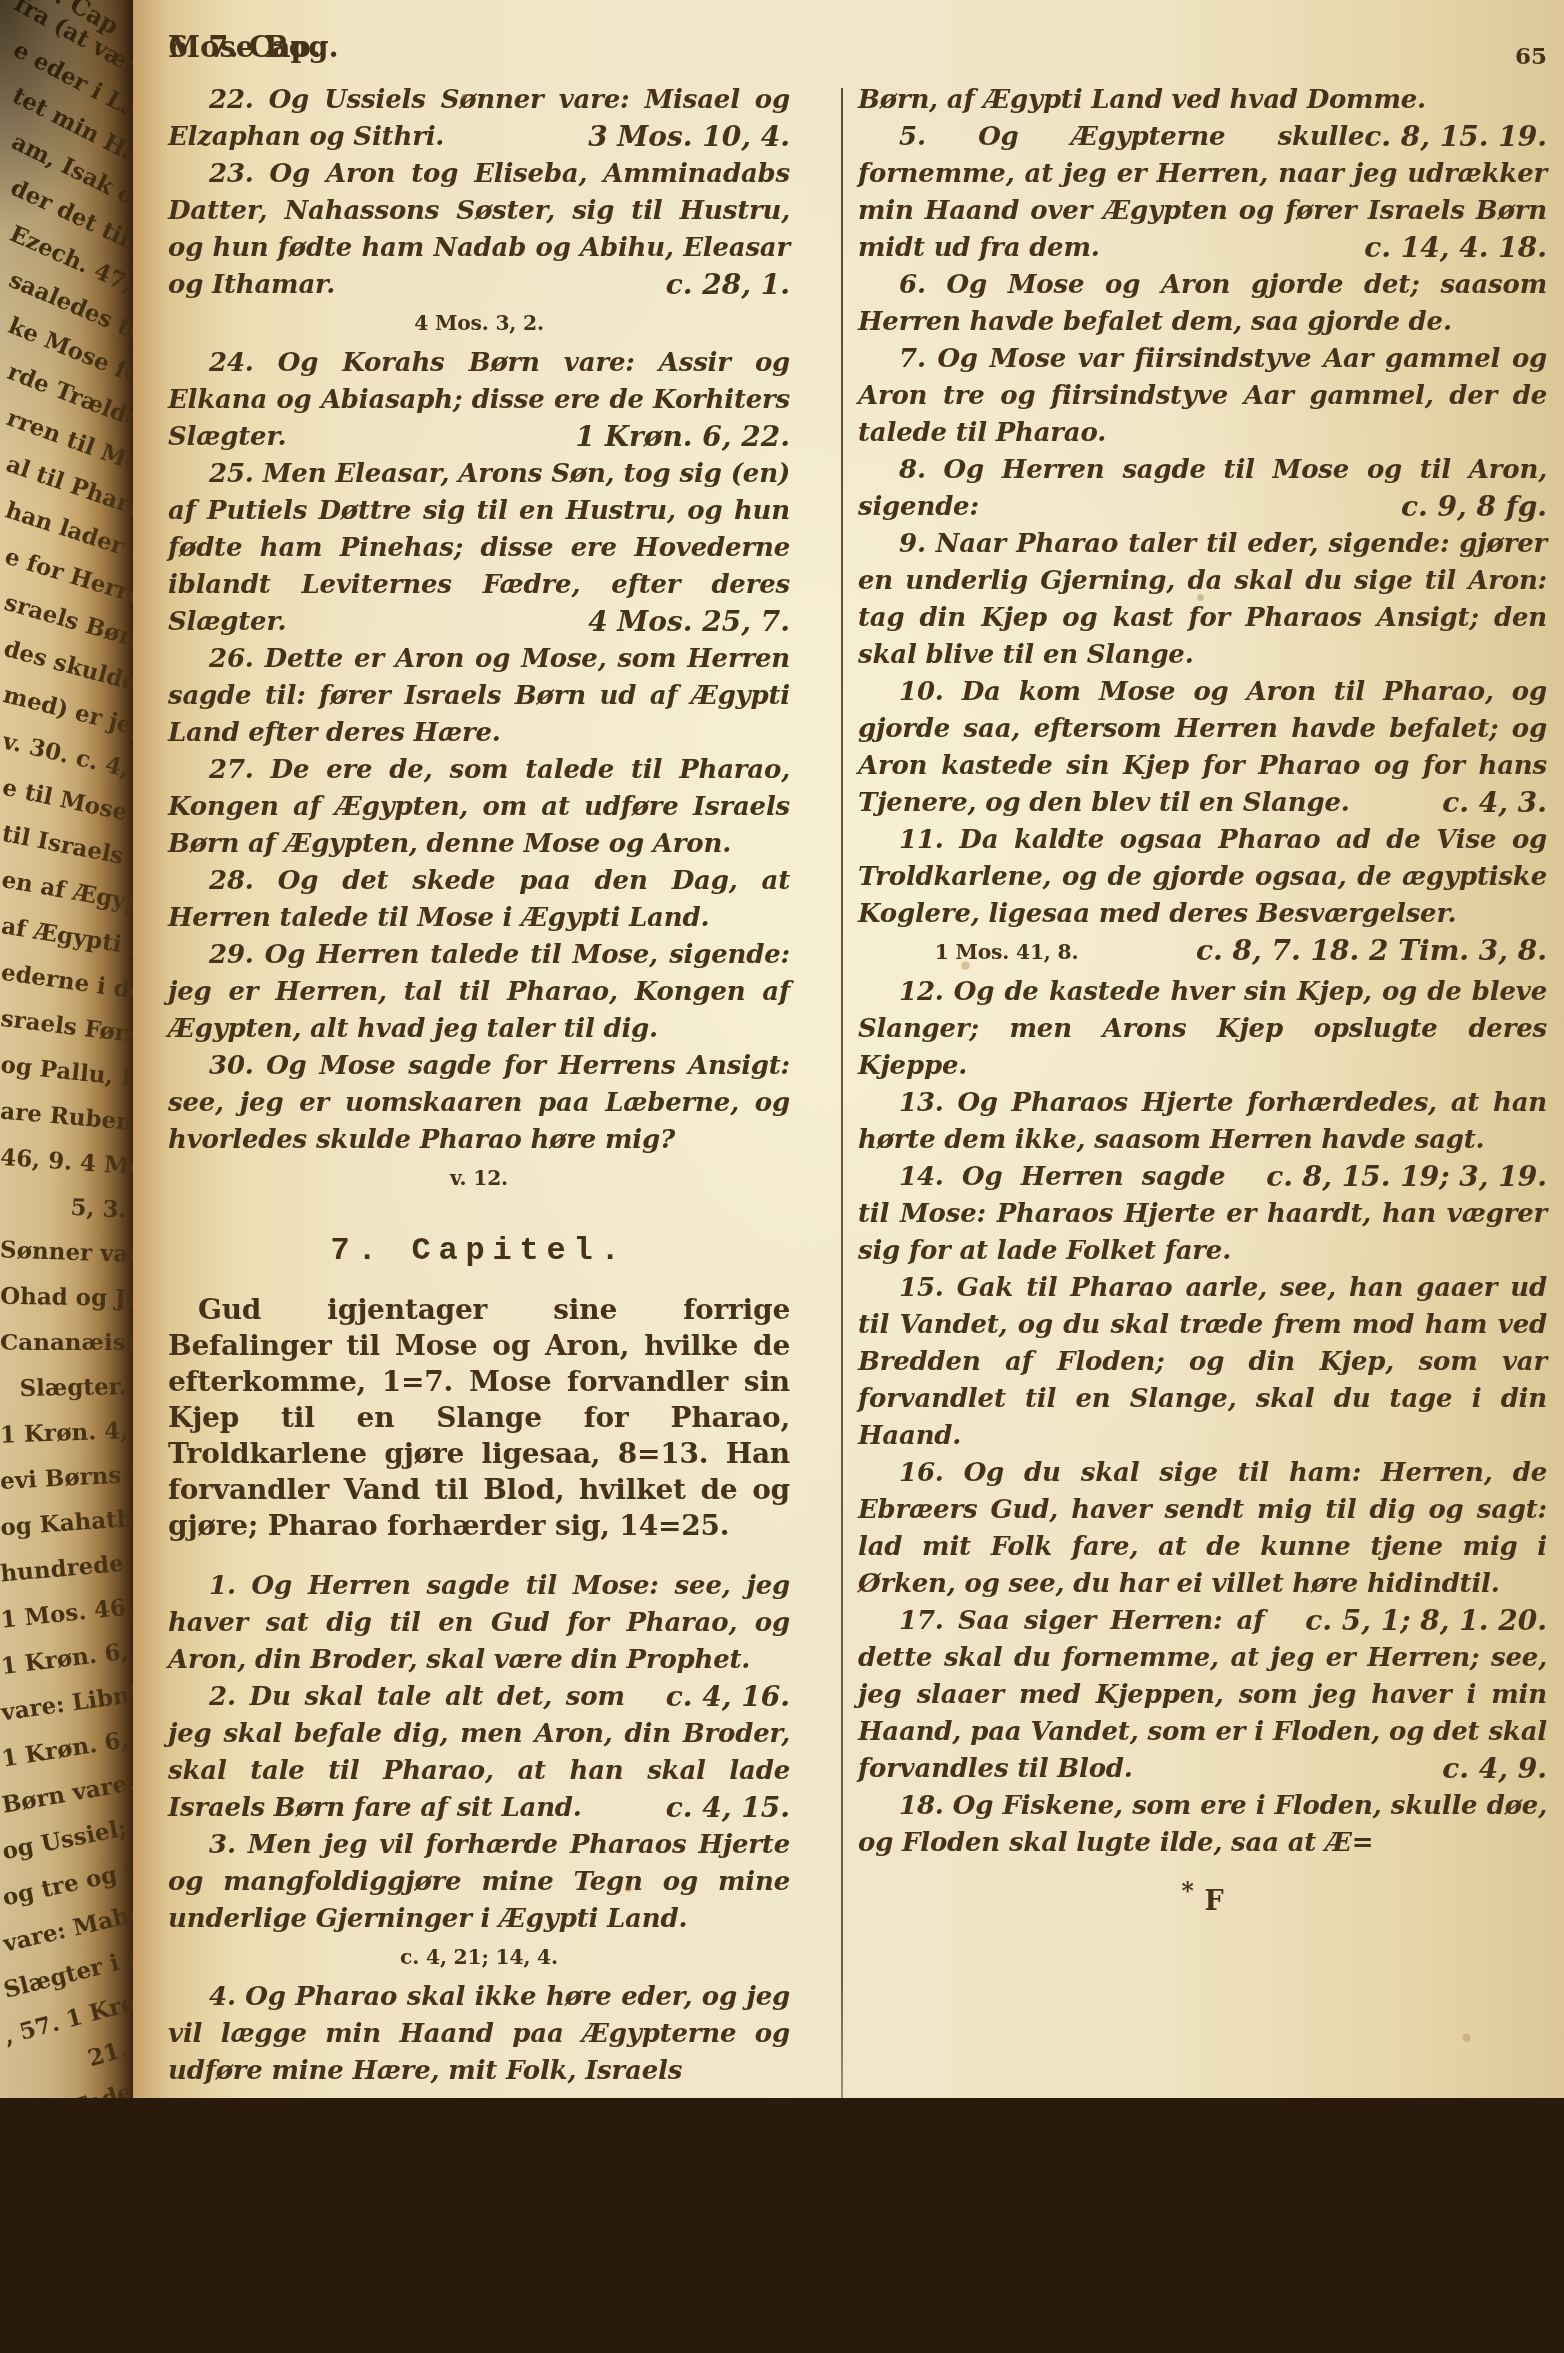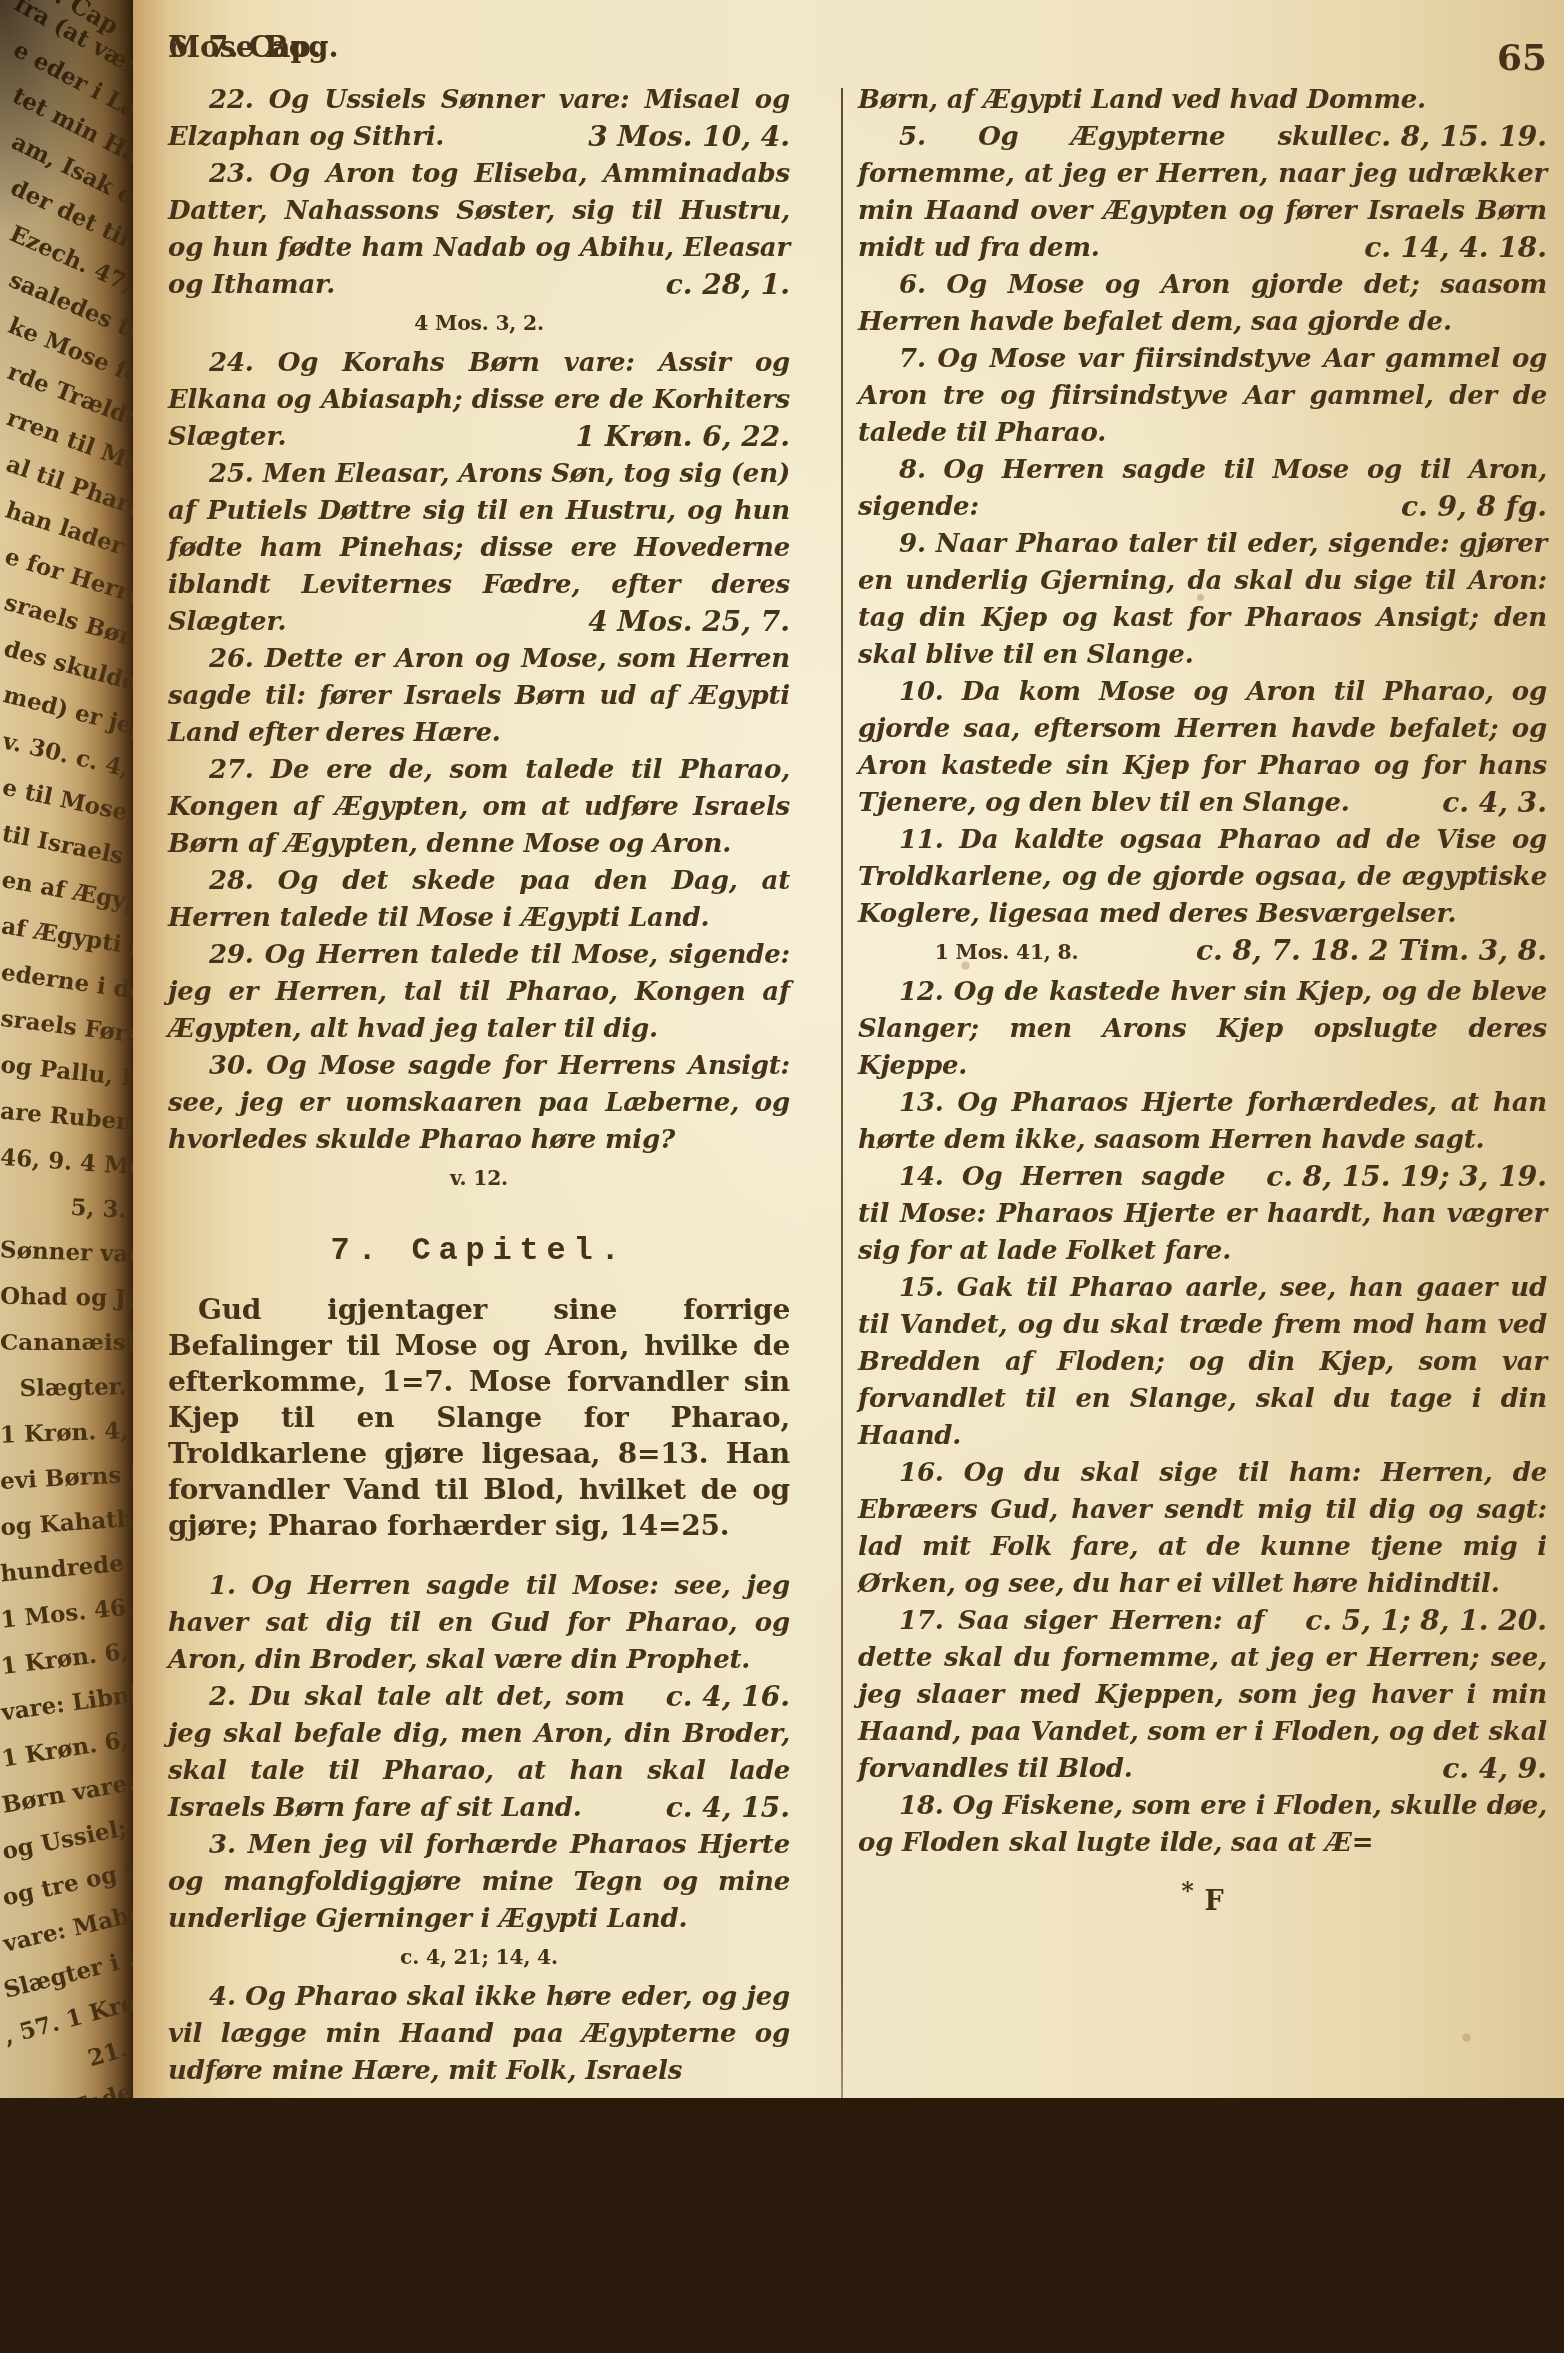--- a/index.html
+++ b/index.html
@@ -40,21 +40,21 @@
   #page-main::after{ 
     content:"";position:absolute;left:329px;top:94px;width:4.7px;height:4.7px;border-radius:50%;
     background:rgba(150,100,40,0.55);
     box-shadow:501px 869px 0 1.6px rgba(160,110,50,0.35), 164px 1792px 0 0.8px rgba(150,100,40,0.4),
                1002px 1941px 0 1.6px rgba(160,110,50,0.3), 736px 501px 0 0.8px rgba(150,100,40,0.35);
   }
 
   #page-header{position:absolute;left:35px;right:11.7px;top:30px;height:44px;font-weight:bold;}
   #header-left{position:absolute;left:0;top:0;font-size:29px;}
   #header-center{position:absolute;left:0;right:0;top:0;font-size:29px;}
-  #header-right{position:absolute;right:6.3px;top:6px;font-size:36px;}
+  #header-right{position:absolute;right:6.3px;top:12px;font-size:23px;}
 
   #column-divider{
     position:absolute;left:708px;top:88px;width:2.3px;height:2106px;
     background:linear-gradient(180deg,rgba(70,48,22,0.85),rgba(70,48,22,0.75) 90%,rgba(70,48,22,0.25));
   }
 
   .textcol{position:absolute;top:81px;font-size:26px;line-height:37px;font-weight:bold;
     text-align:justify;letter-spacing:-0.2px;}
   #col-left{left:35px;width:622px;}
   #col-right{left:725px;width:689px;}

